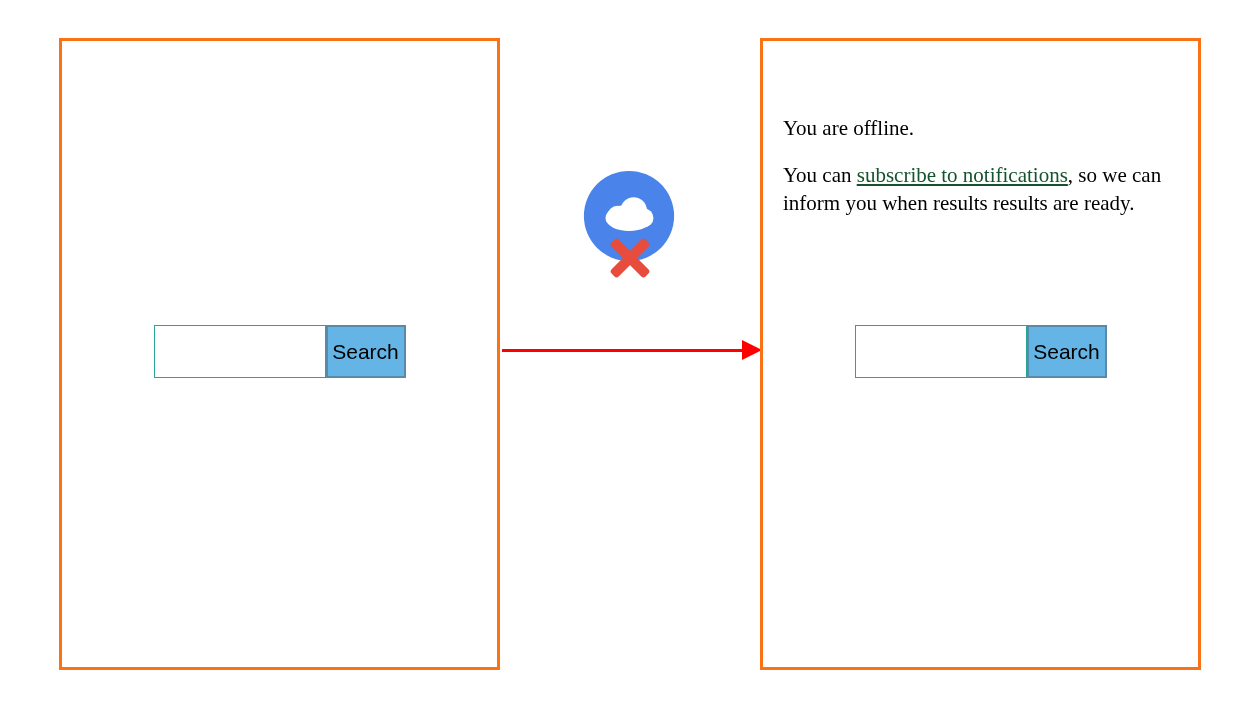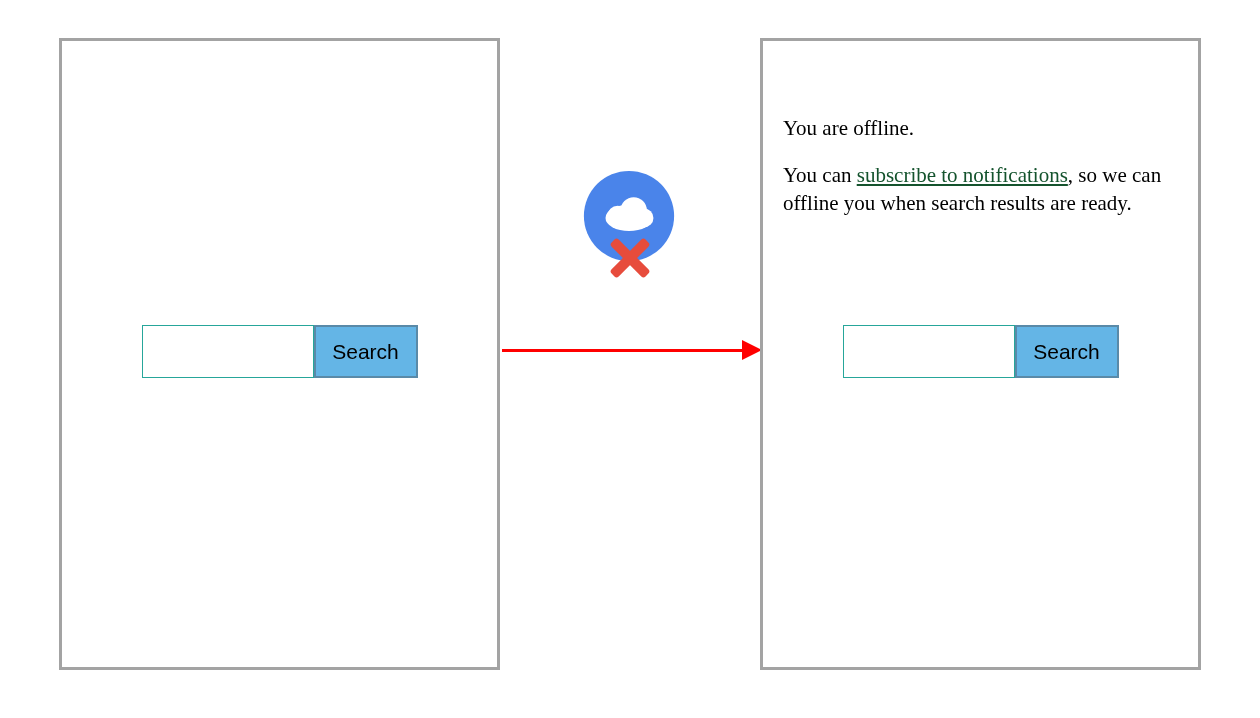--- a/index.html
+++ b/index.html
@@ -3,42 +3,42 @@
   <meta charset="utf-8">
   <style>
     * { box-sizing: border-box; margin: 0; padding: 0; }
     html, body { width: 1260px; height: 718px; background: #fff; font-family: Georgia, 'Times New Roman', serif; }
     .stage { position: relative; width: 1260px; height: 718px; }
 
     .panel {
       position: absolute;
       width: 441px;
       height: 632px;
-      border: 3px solid #a3a3a3;
+      border: 3px solid #f97316;
       background: #fff;
     }
     .panel-left { left: 59px; top: 38px; }
     .panel-right { left: 760px; top: 38px; }
 
     .searchwrap {
       position: absolute;
       left: 50%;
       top: 284px;
       transform: translateX(-50%);
       display: flex;
       align-items: stretch;
       height: 53px;
     }
     .searchinput {
       width: 172px;
       border: 1px solid #26a69a;
       background: #fff;
     }
     .searchbtn {
-      width: 104px;
+      width: 80px;
       border: 2px solid #5a8aa8;
       background: #64b5e6;
       color: #000;
       font-family: Helvetica, Arial, sans-serif;
       font-size: 21px;
       display: flex;
       align-items: center;
       justify-content: center;
       cursor: pointer;
     }
@@ -129,21 +129,21 @@
 
   <div class="arrow">
     <div class="arrow-line"></div>
     <div class="arrow-head"></div>
   </div>
 
   <div class="panel panel-right">
     <div class="msgblock">
       <p>You are offline.</p>
       <p>
-        <span>You can </span><a href="#">subscribe to notifications</a><span>, so we can offline you when search results are ready.</span>
+        <span>You can </span><a href="#">subscribe to notifications</a><span>, so we can inform you when results results are ready.</span>
       </p>
     </div>
     <div class="searchwrap">
       <div class="searchinput"></div>
       <div class="searchbtn">Search</div>
     </div>
   </div>
 
 </div>
 

